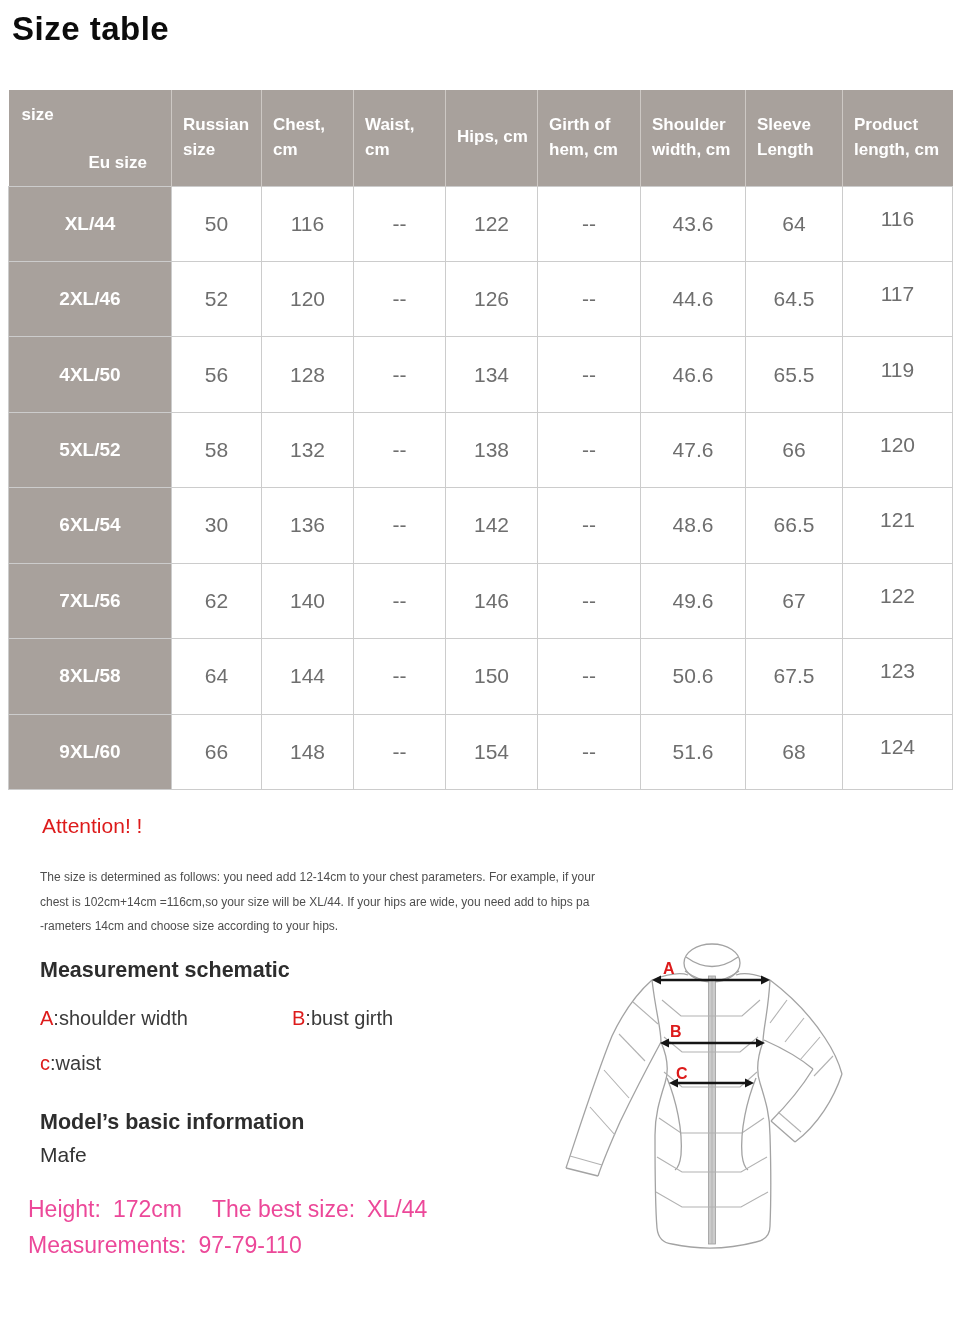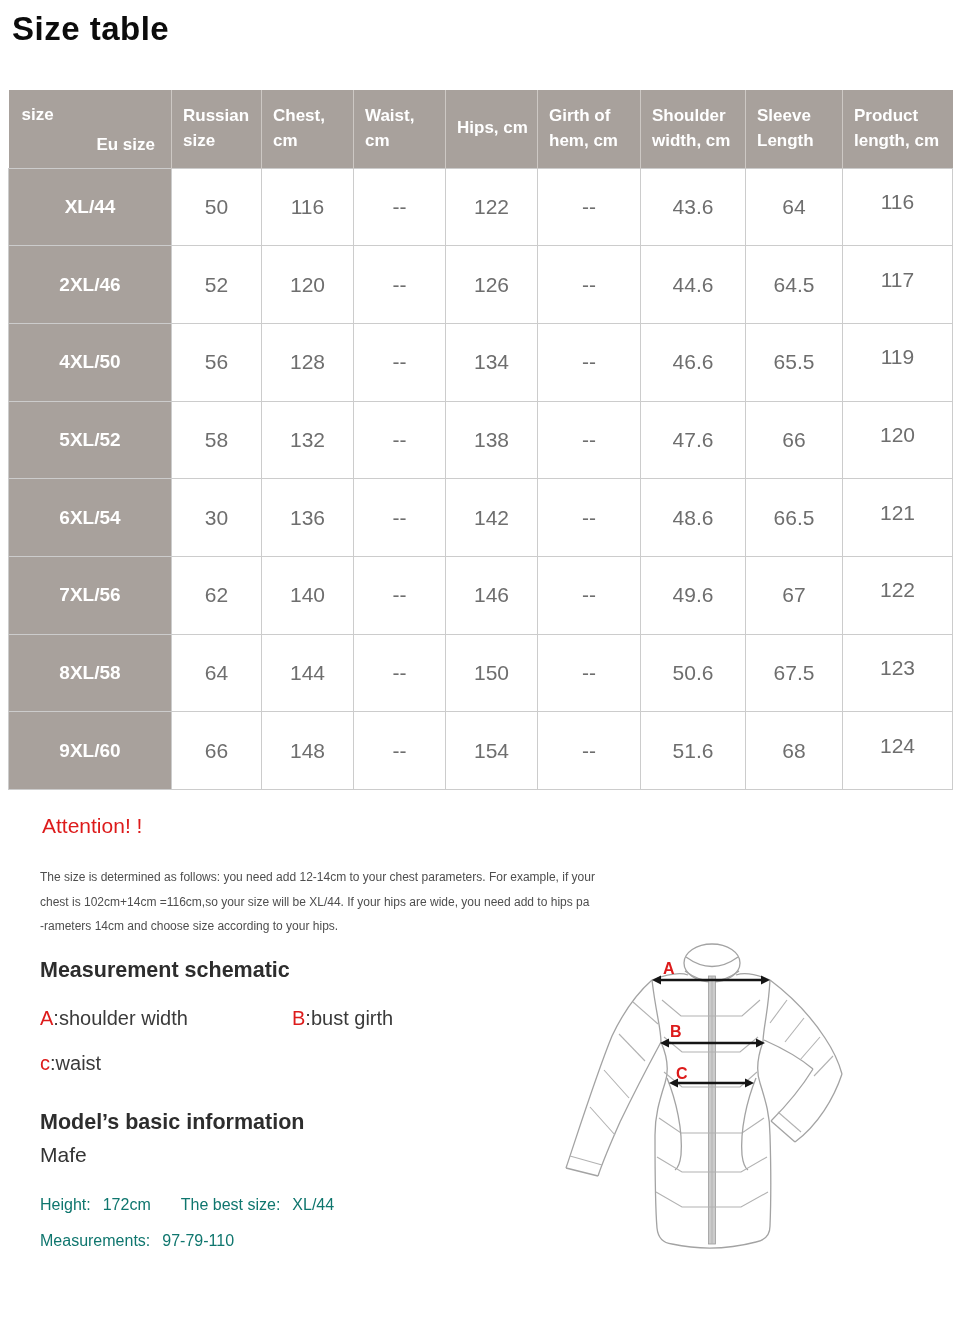--- a/index.html
+++ b/index.html
@@ -34,21 +34,21 @@
   }
   
   table.size-table {
     position: absolute;
     left: 8px; top: 90px;
     width: 944px;
     height: 700px;
     border-collapse: collapse;
     table-layout: fixed;
   }
-  table.size-table thead tr { height: 78px; }
+  table.size-table thead tr { height: 96px; }
   table.size-table th {
     background: var(--header-bg);
     color: #ffffff;
     font-size: 17px;
     font-weight: bold;
     text-align: left;
     vertical-align: middle;
     padding: 4px 6px 4px 11px;
     line-height: 1.45;
     border-left: 1px solid #cdc8c4;
@@ -73,21 +73,21 @@
   th.corner {
     position: relative;
     padding: 0;
     background-image: linear-gradient(to top right,
       transparent calc(50% - 0.7px),
       var(--diag-line) calc(50% - 0.7px),
       var(--diag-line) calc(50% + 0.7px),
       transparent calc(50% + 0.7px));
   }
   th.corner .c-top { position: absolute; left: 13px; top: 13px; }
-  th.corner .c-bot { position: absolute; right: 16px; bottom: 10px; }
+  th.corner .c-bot { position: absolute; right: 24px; bottom: 10px; }
   
   .attention-title {
     position: absolute;
     left: 42px; top: 814px;
     font-size: 21px;
     color: var(--accent);
   }
   .attention-body {
     position: absolute;
     left: 40px; top: 865px;
@@ -112,23 +112,23 @@
   .legend-b { left: 292px; top: 1007px; }
   .legend-c { left: 40px; top: 1052px; }
   .model-name {
     position: absolute;
     left: 40px; top: 1143px;
     font-size: 21px;
     color: #333333;
   }
   .info-line {
     position: absolute;
-    left: 40px;
-    font-size: 16px;
-    color: #0f766e;
+    left: 28px;
+    font-size: 23px;
+    color: #ec4899;
     display: flex;
     align-items: baseline;
   }
   .info-line-1 { top: 1196px; }
   .info-line-2 { top: 1232px; }
   .info-line .val { margin-left: 12px; }
   .info-line .second { margin-left: 30px; }
   
   .coat-svg { position: absolute; left: 530px; top: 930px; }
   .coat-svg .outline { stroke: #a3a3a3; stroke-width: 1.3; fill: none; }

